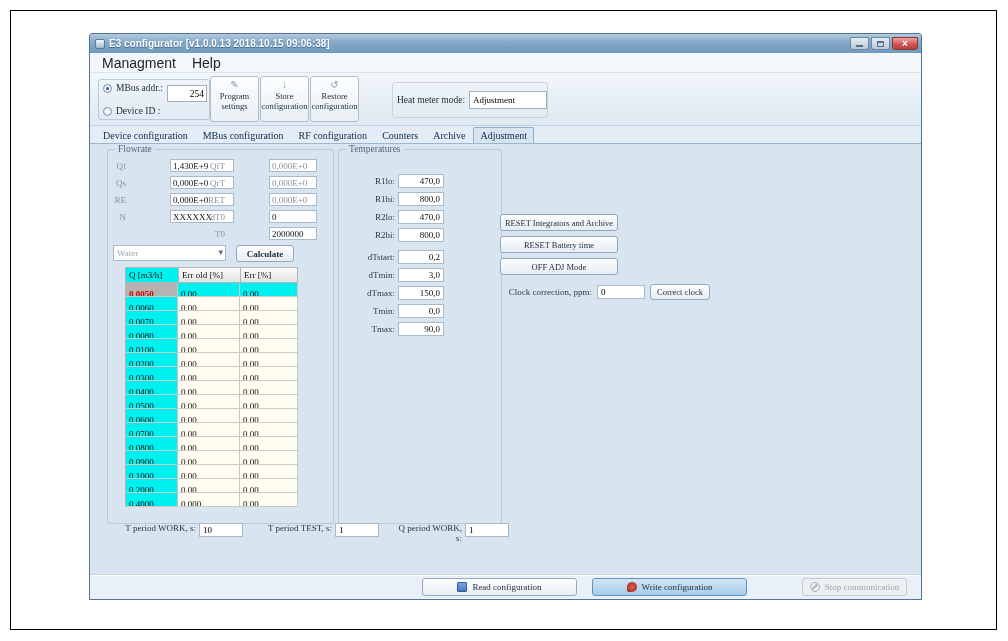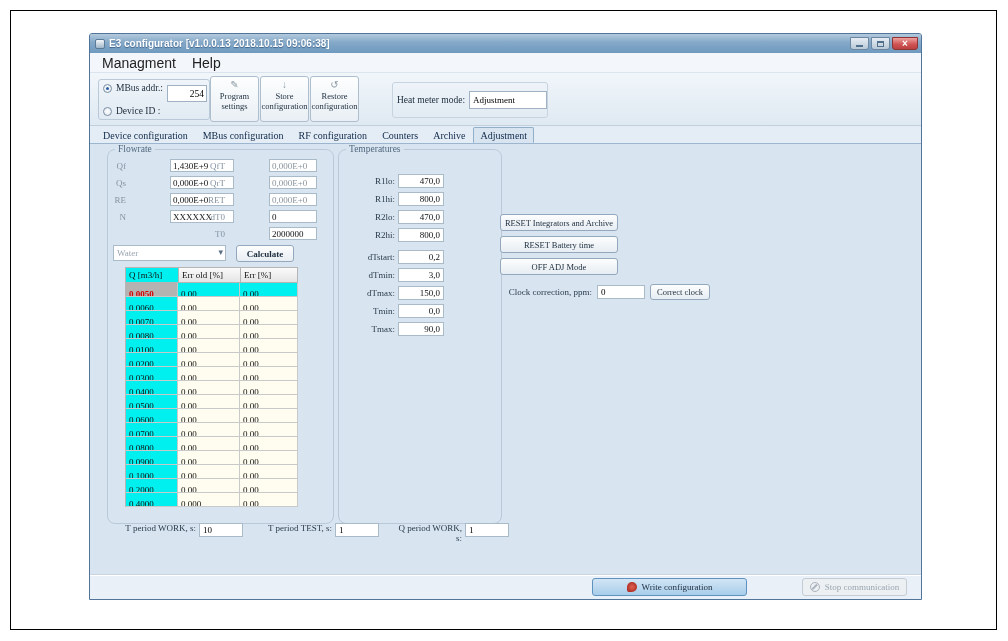--- a/index.html
+++ b/index.html
@@ -74,21 +74,21 @@
   .tabstrip { height:17px; flex:0 0 17px; background:#e4edf5; display:flex;
               align-items:flex-end; padding-left:6px; gap:1px; }
   .tab { display:inline-block; font-size:10px; color:#10294a; padding:2px 6px 1px 6px;
          border:1px solid transparent; white-space:nowrap; }
   .tab.active { background:#d8e5f1; border-color:#92afc9; border-bottom-color:#d8e5f1;
                 border-radius:2px 2px 0 0; }
 
   
   .content { flex:1; position:relative; background:#d8e5f1; border-top:1px solid #9db6cf; }
 
-  .groupbox { position:absolute; border:1px solid #b9c9d8; border-radius:8px; }
+  .groupbox { position:absolute; border:1px solid #b9c9d8; border-radius:3px; }
   .legend { position:absolute; top:-6px; left:7px; background:#d8e5f1; padding:0 3px;
             font-size:9.5px; color:#51677c; }
   .gb-flow { left:17px; top:5px; width:227px; height:375px; }
   .gb-temp { left:248px; top:5px; width:164px; height:375px; }
 
   .flow-fields { position:absolute; left:3px; top:9px; display:grid;
                  grid-template-columns:15px 64px 27px 48px; gap:4px 4px; align-items:center; }
   .flbl { font-size:9px; color:#8593a1; text-align:right; }
   .fin { height:13px; border:1px solid #a9bac9; background:#fff; width:100%;
          font:9px "Liberation Serif",serif; padding-left:2px; color:#111;margin-left:40px; }
@@ -467,20 +467,24 @@
       <span class="p-label p1l">T period WORK, s:</span>
       <input class="p-input p1i" value="10" style="">
       <span class="p-label p2l">T period TEST, s:</span>
       <input class="p-input p2i" value="1" style="">
       <span class="p-label p3l">Q period WORK, s:</span>
       <input class="p-input p3i" value="1" style="">
     </div>
   </div>
 
   <div class="footerbar">
+    <button class="f-btn f-read">
+      <span class="f-icon read-icon"></span>
+      <span>Read configuration</span>
+    </button>
     <button class="f-btn f-write">
       <span class="f-icon write-icon"></span>
       <span>Write configuration</span>
     </button>
     <button class="f-btn f-stop">
       <span class="f-icon stop-icon"></span>
       <span>Stop communication</span>
     </button>
   </div>
 

